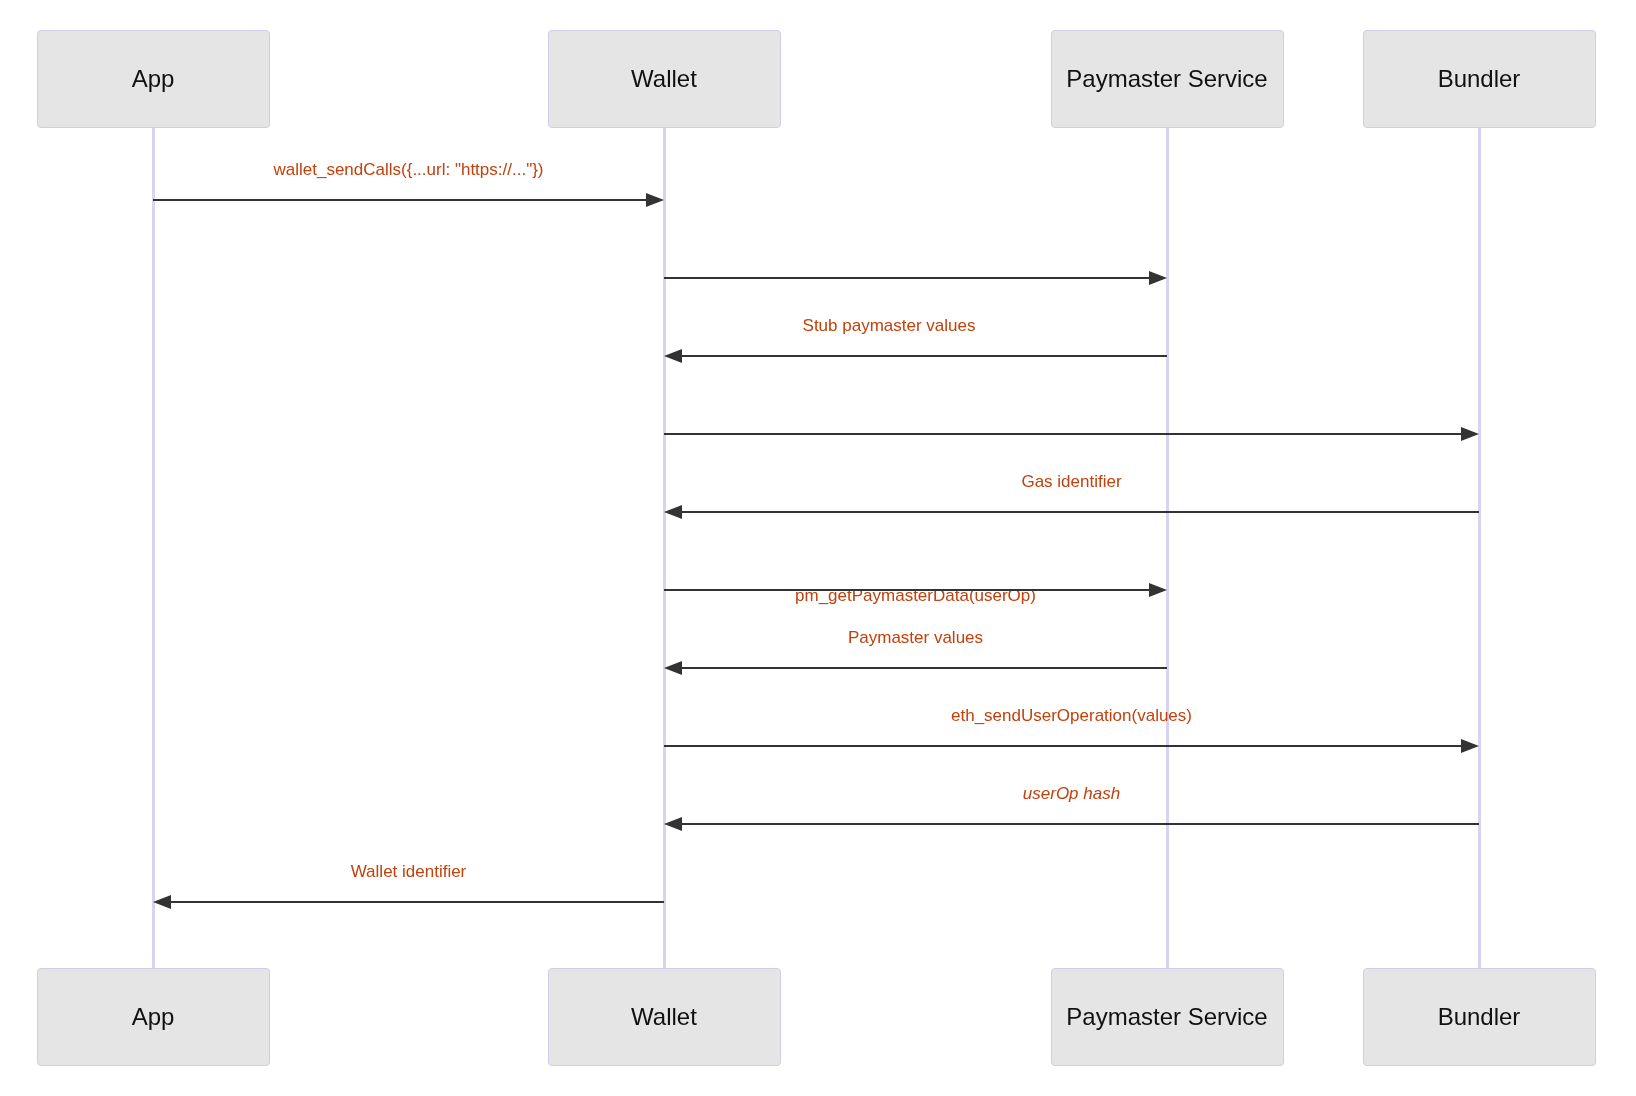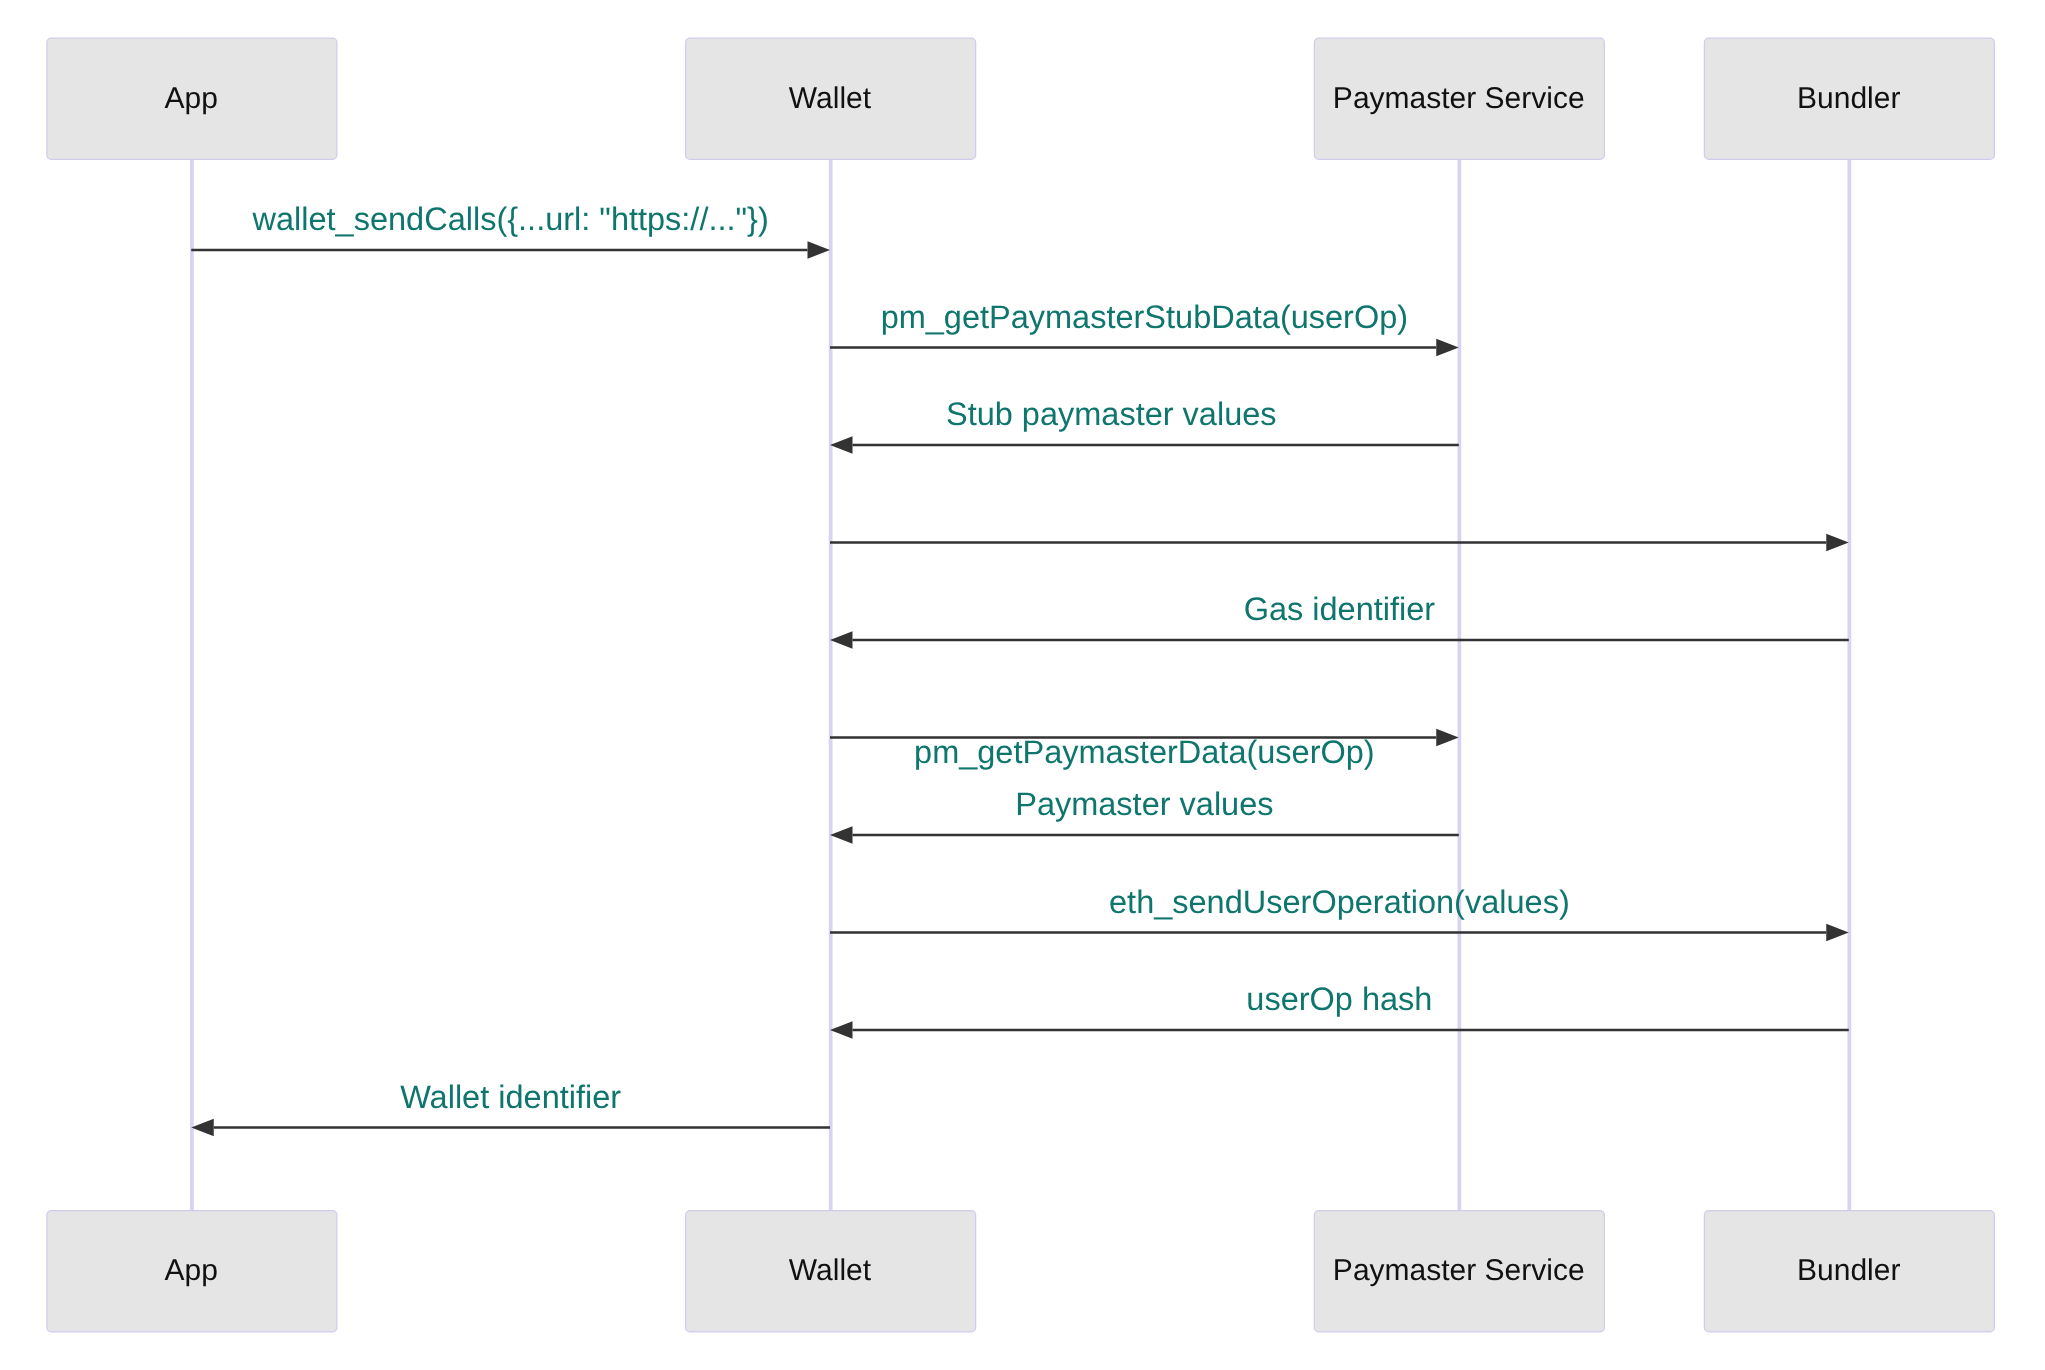--- a/index.html
+++ b/index.html
@@ -29,22 +29,22 @@
     white-space: nowrap;
   }
   .lifeline {
     position: absolute;
     width: 3px;
     background: #D9D2F1;
   }
   .msg-label {
     position: absolute;
     transform: translateX(-50%);
-    font-size: 26px;
-    color: #0f766e;
+    font-size: 17px;
+    color: #c2410c;
     white-space: nowrap;
     text-align: left;
   }
   .msg-line {
     position: absolute;
     height: 2px;
     background: #333333;
   }
   .msg-head {
     position: absolute;
@@ -84,39 +84,38 @@
     <div class="lifeline" style="left: 1477.5px; top: 128px; height: 840px;"></div>
     <div class="actor-box" style="left: 1362.5px; top: 30px; width: 233px; height: 98px;">
       <div class="actor-label">Bundler</div>
     </div>
     <div class="actor-box" style="left: 1362.5px; top: 968px; width: 233px; height: 98px;">
       <div class="actor-label">Bundler</div>
     </div>
     <div class="msg-label" style="left: 408.5px; top: 160px;">wallet_sendCalls({...url: "https://..."})</div>
     <div class="msg-line" style="left: 153px; top: 199px; width: 493px;"></div>
     <div class="msg-head right" style="left: 646px; top: 193px;"></div>
-    <div class="msg-label" style="left: 915.5px; top: 238px;">pm_getPaymasterStubData(userOp)</div>
     <div class="msg-line" style="left: 664px; top: 277px; width: 485px;"></div>
     <div class="msg-head right" style="left: 1149px; top: 271px;"></div>
     <div class="msg-label" style="left: 889px; top: 316px;">Stub paymaster values</div>
     <div class="msg-line" style="left: 682px; top: 355px; width: 485px;"></div>
     <div class="msg-head left" style="left: 664px; top: 349px;"></div>
     <div class="msg-line" style="left: 664px; top: 433px; width: 797px;"></div>
     <div class="msg-head right" style="left: 1461px; top: 427px;"></div>
     <div class="msg-label" style="left: 1071.5px; top: 472px;">Gas identifier</div>
     <div class="msg-line" style="left: 682px; top: 511px; width: 797px;"></div>
     <div class="msg-head left" style="left: 664px; top: 505px;"></div>
     <div class="msg-label" style="left: 915.5px; top: 550px; margin-top: 36px;">pm_getPaymasterData(userOp)</div>
     <div class="msg-line" style="left: 664px; top: 589px; width: 485px;"></div>
     <div class="msg-head right" style="left: 1149px; top: 583px;"></div>
     <div class="msg-label" style="left: 915.5px; top: 628px;">Paymaster values</div>
     <div class="msg-line" style="left: 682px; top: 667px; width: 485px;"></div>
     <div class="msg-head left" style="left: 664px; top: 661px;"></div>
     <div class="msg-label" style="left: 1071.5px; top: 706px;">eth_sendUserOperation(values)</div>
     <div class="msg-line" style="left: 664px; top: 745px; width: 797px;"></div>
     <div class="msg-head right" style="left: 1461px; top: 739px;"></div>
-    <div class="msg-label" style="left: 1071.5px; top: 784px;">userOp hash</div>
+    <div class="msg-label" style="left: 1071.5px; top: 784px; font-style: italic;">userOp hash</div>
     <div class="msg-line" style="left: 682px; top: 823px; width: 797px;"></div>
     <div class="msg-head left" style="left: 664px; top: 817px;"></div>
     <div class="msg-label" style="left: 408.5px; top: 862px;">Wallet identifier</div>
     <div class="msg-line" style="left: 171px; top: 901px; width: 493px;"></div>
     <div class="msg-head left" style="left: 153px; top: 895px;"></div>
   </div>
 
 </body></html>

